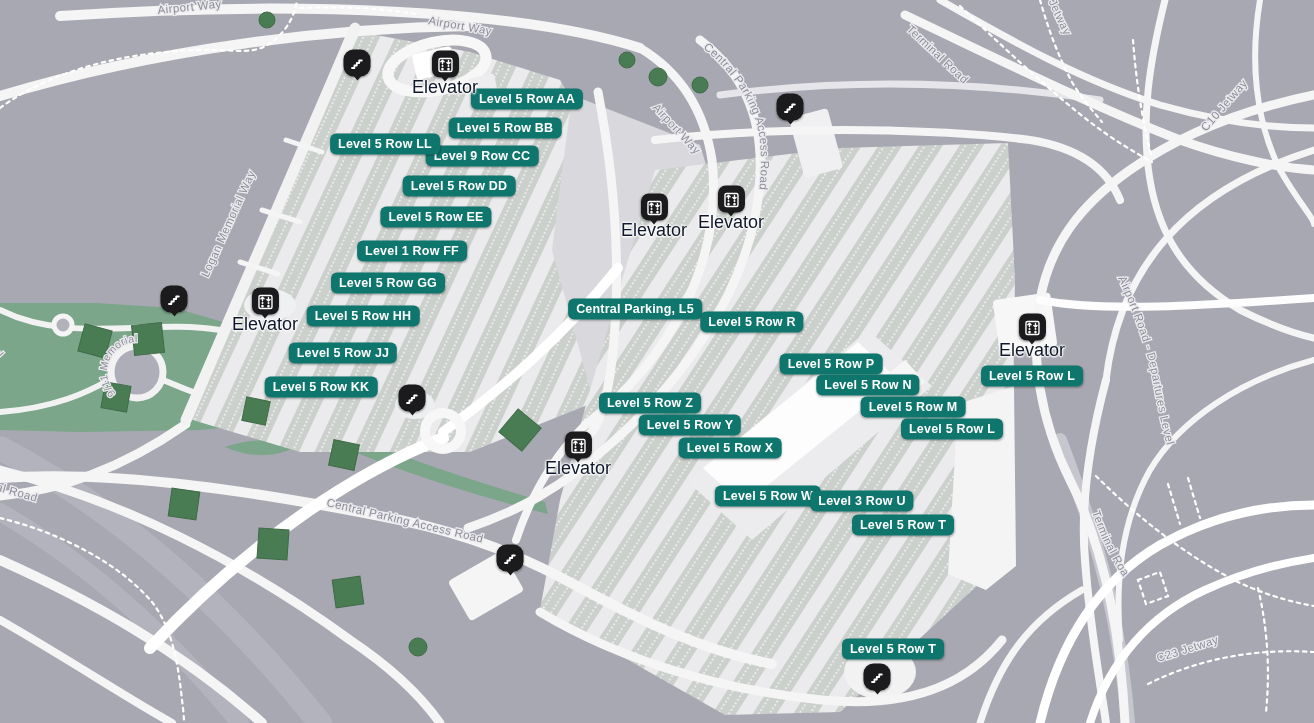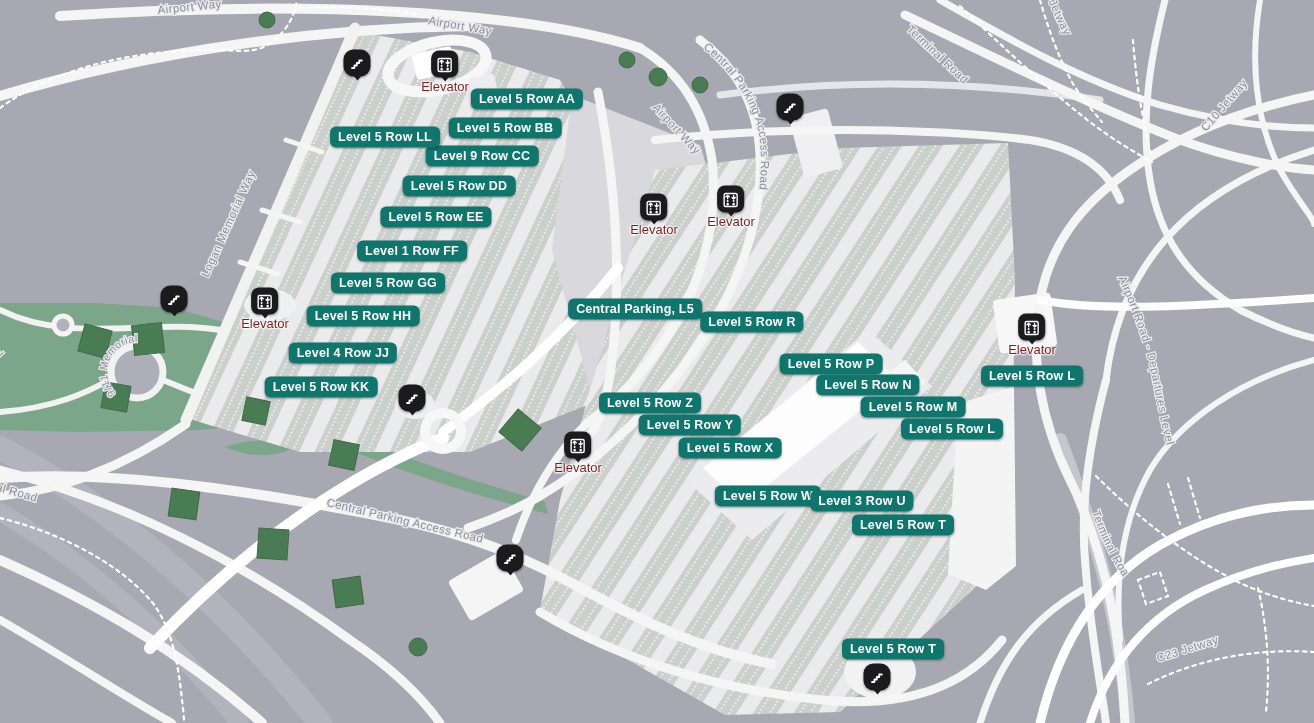--- a/index.html
+++ b/index.html
@@ -35,21 +35,21 @@
     box-shadow:0 1px 2px rgba(0,0,0,.3);
   }
   .pin.sq { border-radius:8px; }
   .pin.rd { border-radius:10px; }
   .pin:after {
     content:""; position:absolute; bottom:-4px; left:50%;
     transform:translateX(-50%);
     border:5px solid transparent; border-top:6px solid #1b1b1d; border-bottom:0;
   }
   .pin-label {
-    color:#7f1d1d; font-size:13px; line-height:14px;
+    color:#0f172a; font-size:18px; line-height:14px;
     text-shadow:0 0 2px #fff,0 0 2px #fff,0 0 3px #fff,0 0 3px #fff,0 1px 2px #fff;
   }
 </style>
 </head>
 <body>
 
 <div class="stage">
 
 <svg class="map" width="1314" height="723" viewBox="0 0 1314 723">
   <defs>
@@ -215,23 +215,23 @@
 </svg>
 
 <div class="row-pill" style="left:527px;top:99px">Level 5 Row AA</div>
 <div class="row-pill" style="left:505px;top:128px">Level 5 Row BB</div>
 <div class="row-pill" style="left:482px;top:156px">Level 9 Row CC</div>
 <div class="row-pill" style="left:459px;top:186px">Level 5 Row DD</div>
 <div class="row-pill" style="left:436px;top:217px">Level 5 Row EE</div>
 <div class="row-pill" style="left:412px;top:251px">Level 1 Row FF</div>
 <div class="row-pill" style="left:388px;top:283px">Level 5 Row GG</div>
 <div class="row-pill" style="left:363px;top:316px">Level 5 Row HH</div>
-<div class="row-pill" style="left:343px;top:353px">Level 4 Row JJ</div>
+<div class="row-pill" style="left:343px;top:353px">Level 5 Row JJ</div>
 <div class="row-pill" style="left:321px;top:387px">Level 5 Row KK</div>
-<div class="row-pill" style="left:385px;top:137px">Level 5 Row LL</div>
+<div class="row-pill" style="left:385px;top:144px">Level 5 Row LL</div>
 <div class="row-pill" style="left:635px;top:309px">Central Parking, L5</div>
 <div class="row-pill" style="left:752px;top:322px">Level 5 Row R</div>
 <div class="row-pill" style="left:831px;top:364px">Level 5 Row P</div>
 <div class="row-pill" style="left:868px;top:385px">Level 5 Row N</div>
 <div class="row-pill" style="left:913px;top:407px">Level 5 Row M</div>
 <div class="row-pill" style="left:952px;top:429px">Level 5 Row L</div>
 <div class="row-pill" style="left:1032px;top:376px">Level 5 Row L</div>
 <div class="row-pill" style="left:650px;top:403px">Level 5 Row Z</div>
 <div class="row-pill" style="left:690px;top:425px">Level 5 Row Y</div>
 <div class="row-pill" style="left:730px;top:448px">Level 5 Row X</div>

